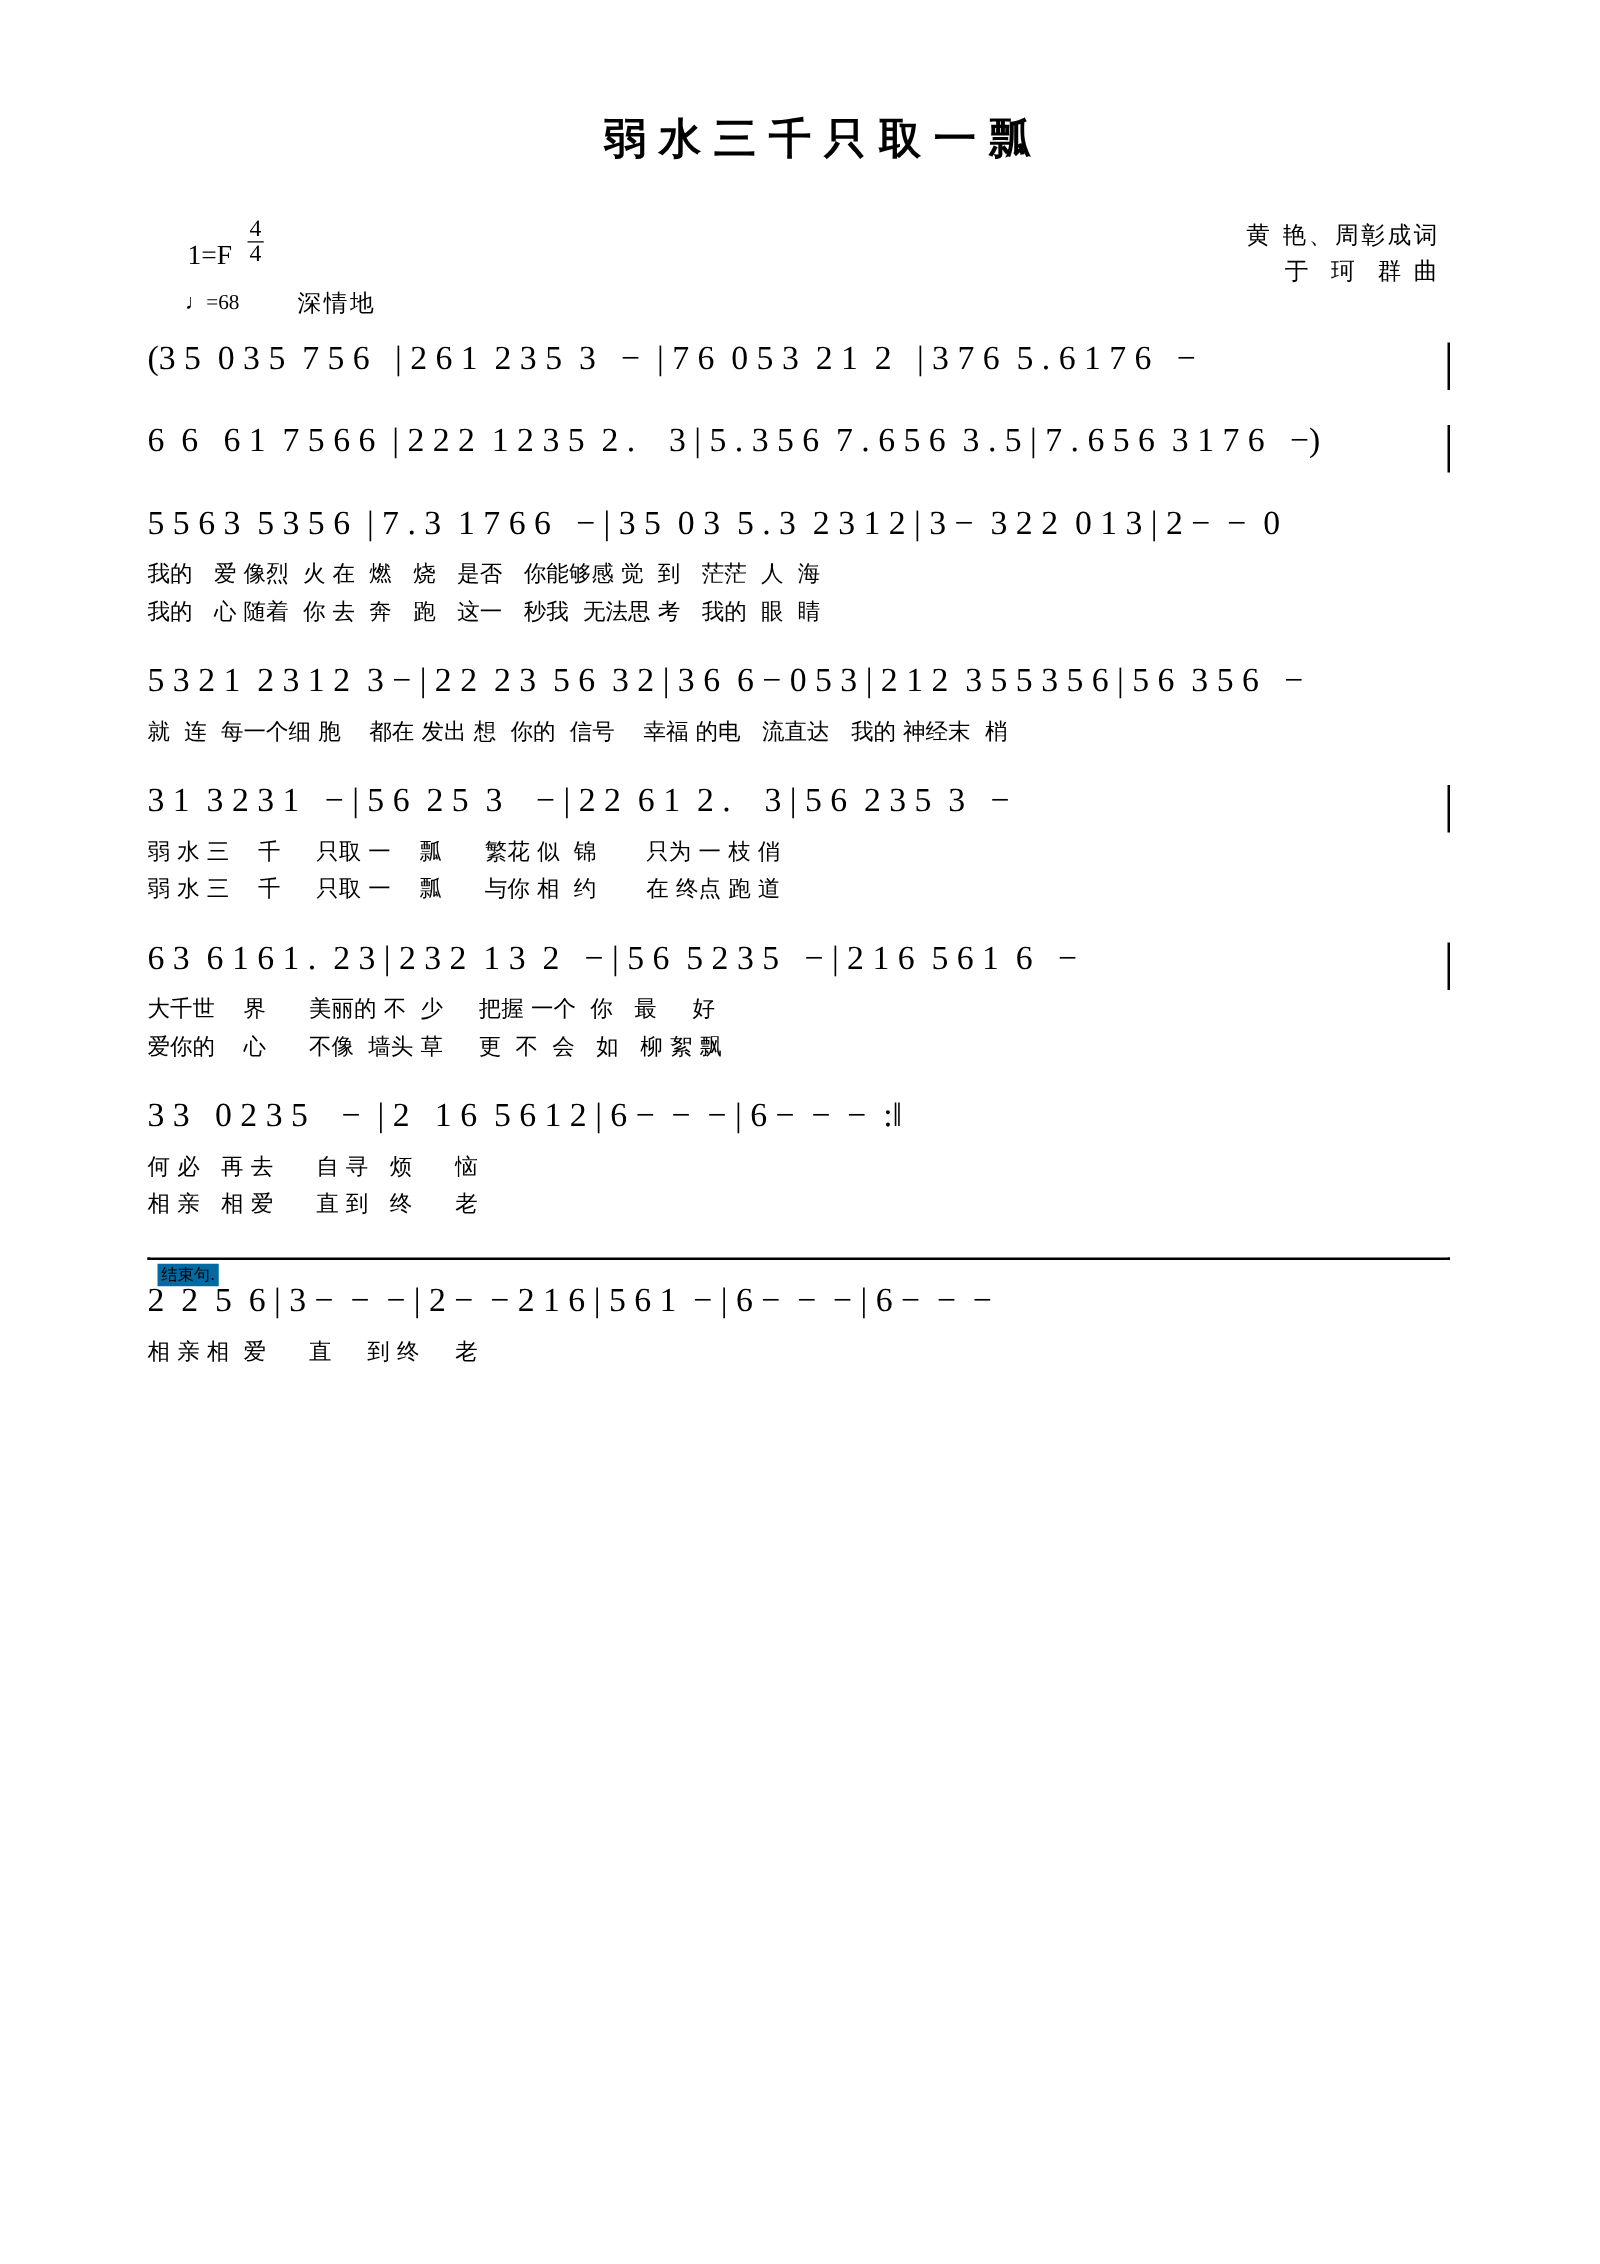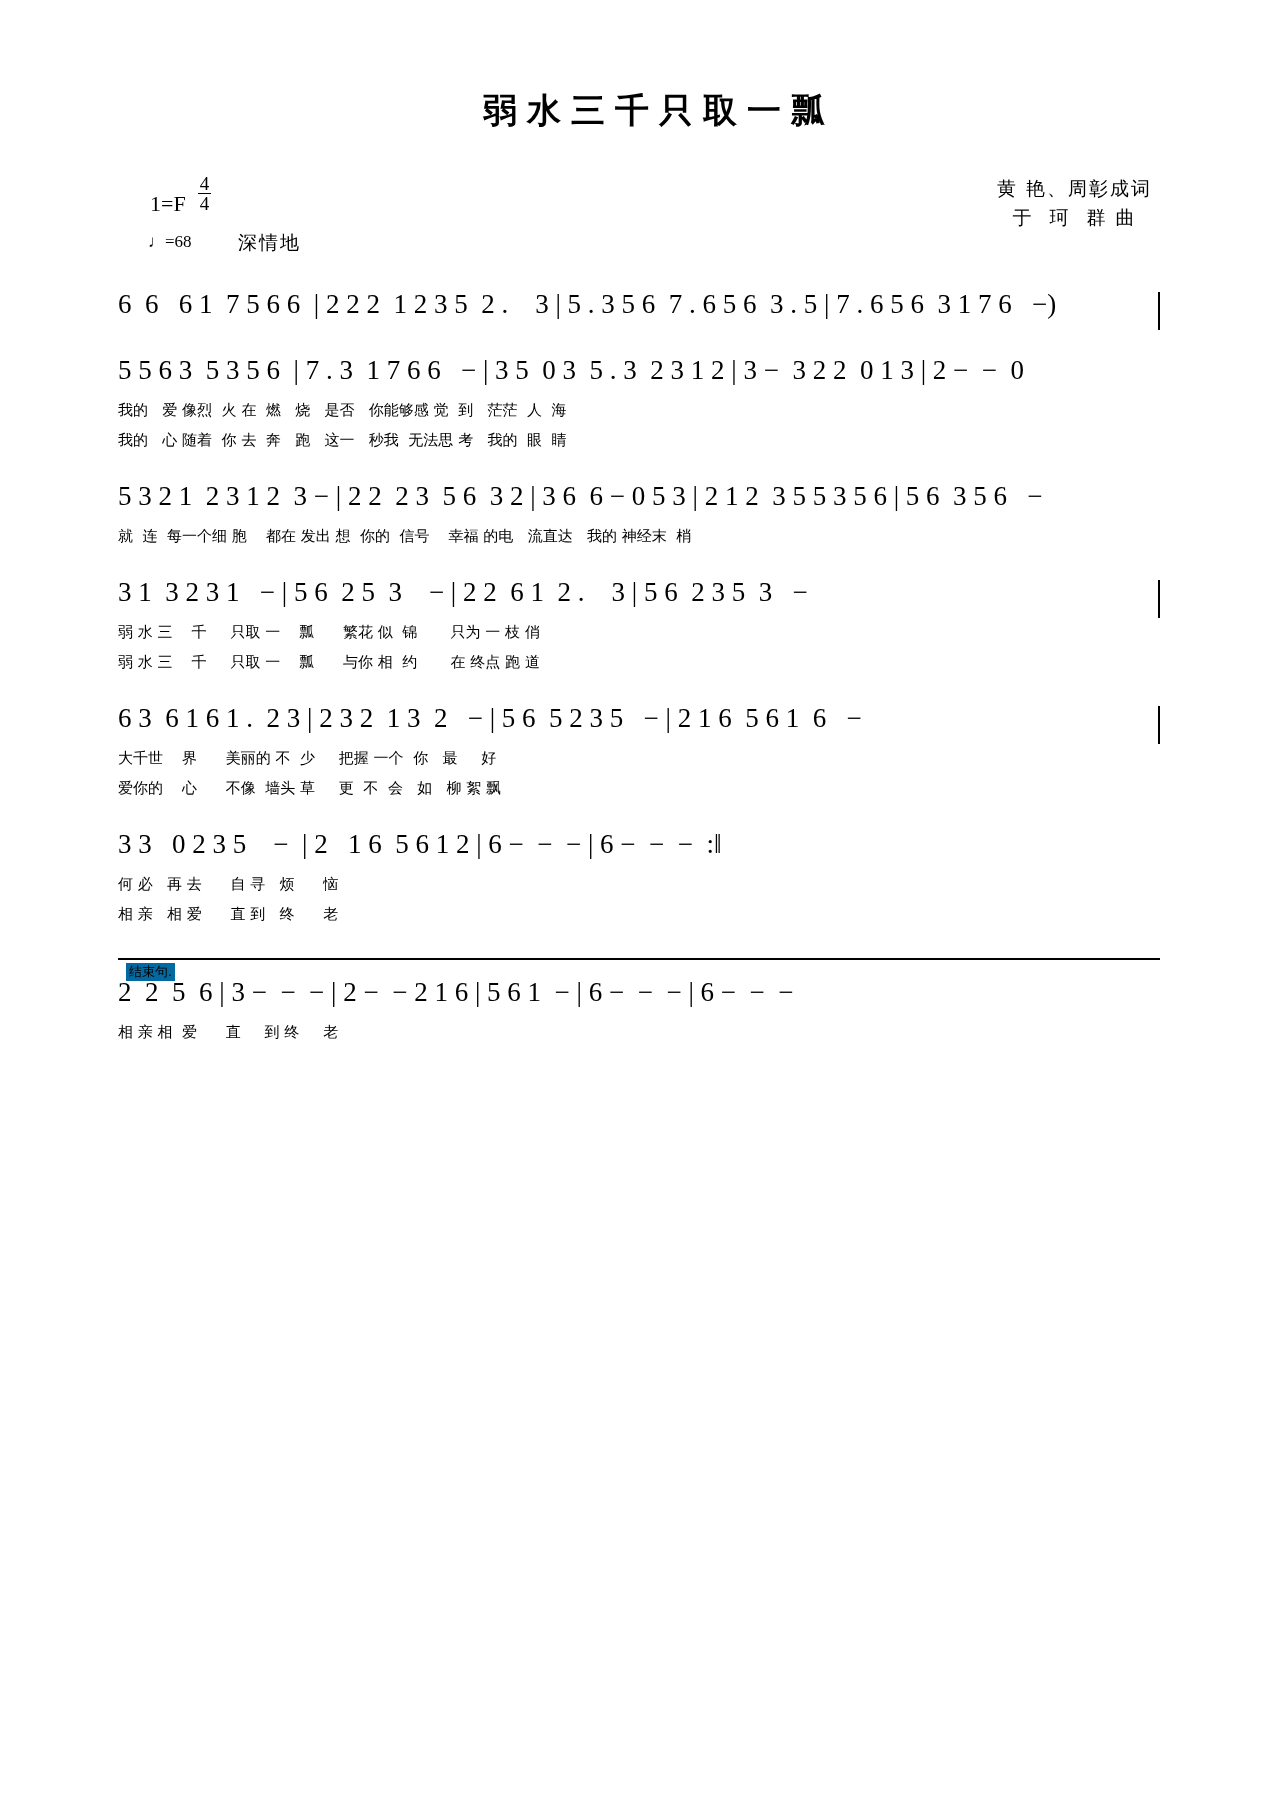--- a/index.html
+++ b/index.html
@@ -62,21 +62,21 @@
   .key-sig .frac .den {
     display: block;
     padding: 0 2px;
   }
   .credits {
     position: absolute;
     right: 128px;
     top: 6px;
     font-size: 19px;
     line-height: 1.55;
-    text-align: center;
+    text-align: right;
     font-family: "DejaVu Sans", sans-serif;
   }
   .credits div { letter-spacing: 2px; white-space: pre; }
   .tempo {
     position: absolute;
     left: 148px;
     top: 64px;
     font-size: 17px;
     font-family: "Liberation Serif", serif;
   }
@@ -104,21 +104,21 @@
     font-family: "Liberation Serif", serif;
     font-size: 27px;
     letter-spacing: 0px;
     white-space: pre;
     line-height: 1.25;
     height: 44px;
     display: block;
   }
   .lyric-line {
     font-family: "DejaVu Sans", sans-serif;
-    font-size: 15px;
+    font-size: 18px;
     white-space: pre;
     line-height: 1.6;
     letter-spacing: 0px;
     height: 30px;
     display: block;
   }
   .sys-gap { height: 18px; }
   .endbar-right {
     position: absolute;
     right: 0px;
@@ -167,20 +167,24 @@
     </div>
 
     <div class="tempo">
       <span class="note-glyph">♩</span><span>=68</span>
     </div>
     <div class="expression">深情地</div>
   </div>
 
   <div class="systems">
 
+    <div class="system">
+      <span class="notes-line">(3 5  0 3 5  7 5 6   | 2 6 1  2 3 5  3   −  | 7 6  0 5 3  2 1  2   | 3 7 6  5 . 6 1 7 6   −</span>
+      <div class="endbar-right"></div>
+    </div>
     <div class="sys-gap"></div>
 
     <div class="system">
       <span class="notes-line">6  6   6 1  7 5 6 6  | 2 2 2  1 2 3 5  2 .    3 | 5 . 3 5 6  7 . 6 5 6  3 . 5 | 7 . 6 5 6  3 1 7 6   −)</span>
       <div class="endbar-right"></div>
     </div>
     <div class="sys-gap"></div>
 
     <div class="system">
       <span class="notes-line">5 5 6 3  5 3 5 6  | 7 . 3  1 7 6 6   − | 3 5  0 3  5 . 3  2 3 1 2 | 3 −  3 2 2  0 1 3 | 2 −  −  0</span>

